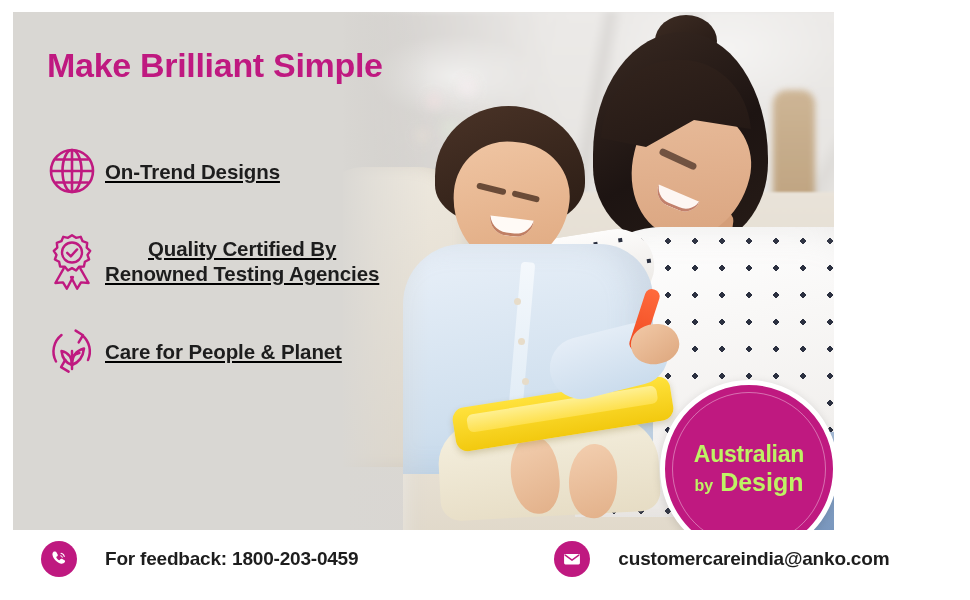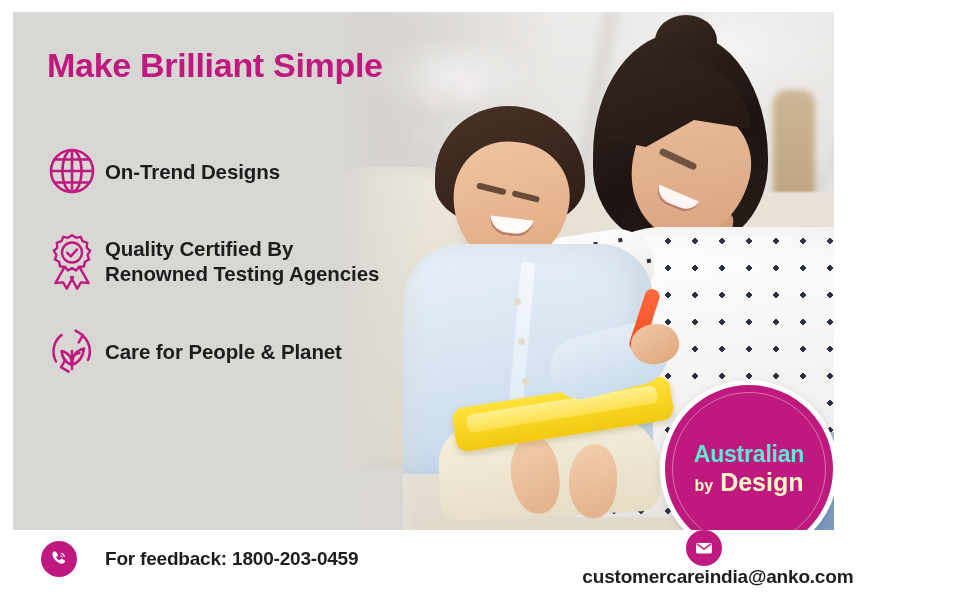--- a/index.html
+++ b/index.html
@@ -16,20 +16,21 @@
     background:#ffffff;
     overflow:hidden;
   }
   
   .card{
     position:absolute;
     left:13px;top:12px;
     width:821px;height:576px;
     overflow:hidden;
     background:#d9d7d3;
+    text-align:center;
   }
   
   .photo{
     position:absolute;
     left:330px;top:0;width:614px;height:518px;
     overflow:hidden;
     background:
       linear-gradient(90deg,rgba(217,215,211,1) 0%,rgba(217,215,211,0.85) 4%,rgba(217,215,211,0) 16%),
       linear-gradient(180deg,#e8e7e5 0%,#dedcd8 45%,#d9d6d1 100%);
   }
@@ -268,21 +269,21 @@
   .headline{
     position:absolute;left:34px;top:34px;
     font-size:34px;font-weight:700;letter-spacing:-.3px;
     color:#bf1980;white-space:nowrap;
   }
   .logo{
     position:absolute;right:24px;top:32px;
     font-size:40px;font-weight:700;letter-spacing:-1.6px;
     color:#bf1980;line-height:1;
   }
-  .features{position:absolute;left:26px;top:128px;width:430px;}
+  .features{position:absolute;left:26px;top:128px;width:430px;text-decoration:underline;}
   .feature{
     position:relative;display:flex;align-items:center;
     min-height:62px;margin-bottom:28px;
   }
   .feature .ic{width:66px;flex:0 0 66px;display:flex;align-items:center;justify-content:center;}
   .feature .ic svg{display:block;}
   .feature .txt{
     font-size:20.5px;font-weight:600;color:#1d1d1d;line-height:1.22;
     letter-spacing:-.1px;
   }
@@ -296,36 +297,36 @@
     border:5px solid #ffffff;
     box-sizing:border-box;
     display:flex;flex-direction:column;align-items:center;justify-content:center;
     box-shadow:0 2px 10px rgba(0,0,0,.12);
   }
   .badge:after{
     content:"";position:absolute;inset:7px;border-radius:50%;
     border:1px solid rgba(255,255,255,.38);
   }
   .badge .l1{
-    color:#5eead4;font-size:23px;font-weight:700;letter-spacing:-.2px;line-height:1.1;
+    color:#bef264;font-size:23px;font-weight:700;letter-spacing:-.2px;line-height:1.1;
   }
   .badge .l2{
-    color:#fef9c3;font-size:25px;font-weight:700;line-height:1.1;margin-top:2px;
+    color:#bef264;font-size:25px;font-weight:700;line-height:1.1;margin-top:2px;
     white-space:nowrap;
   }
   .badge .l2 i{font-style:normal;font-size:16px;font-weight:700;}
 
   
   .footer{
     position:absolute;left:13px;bottom:12px;width:944px;height:58px;
     background:#ffffff;display:flex;align-items:center;
   }
   .contact{display:flex;align-items:center;}
   .contact.phone{margin-left:28px;}
-  .contact.mail{margin-left:196px;flex-direction:column;}
+  .contact.mail{margin-left:196px;}
   .cbadge{
     width:36px;height:36px;border-radius:50%;background:#bf1980;
     display:flex;align-items:center;justify-content:center;flex:0 0 36px;
   }
   .ctext{
     margin-left:28px;font-size:19px;font-weight:700;color:#1d1d1d;letter-spacing:-.2px;
     white-space:nowrap;
   }
 </style>
 </head>

